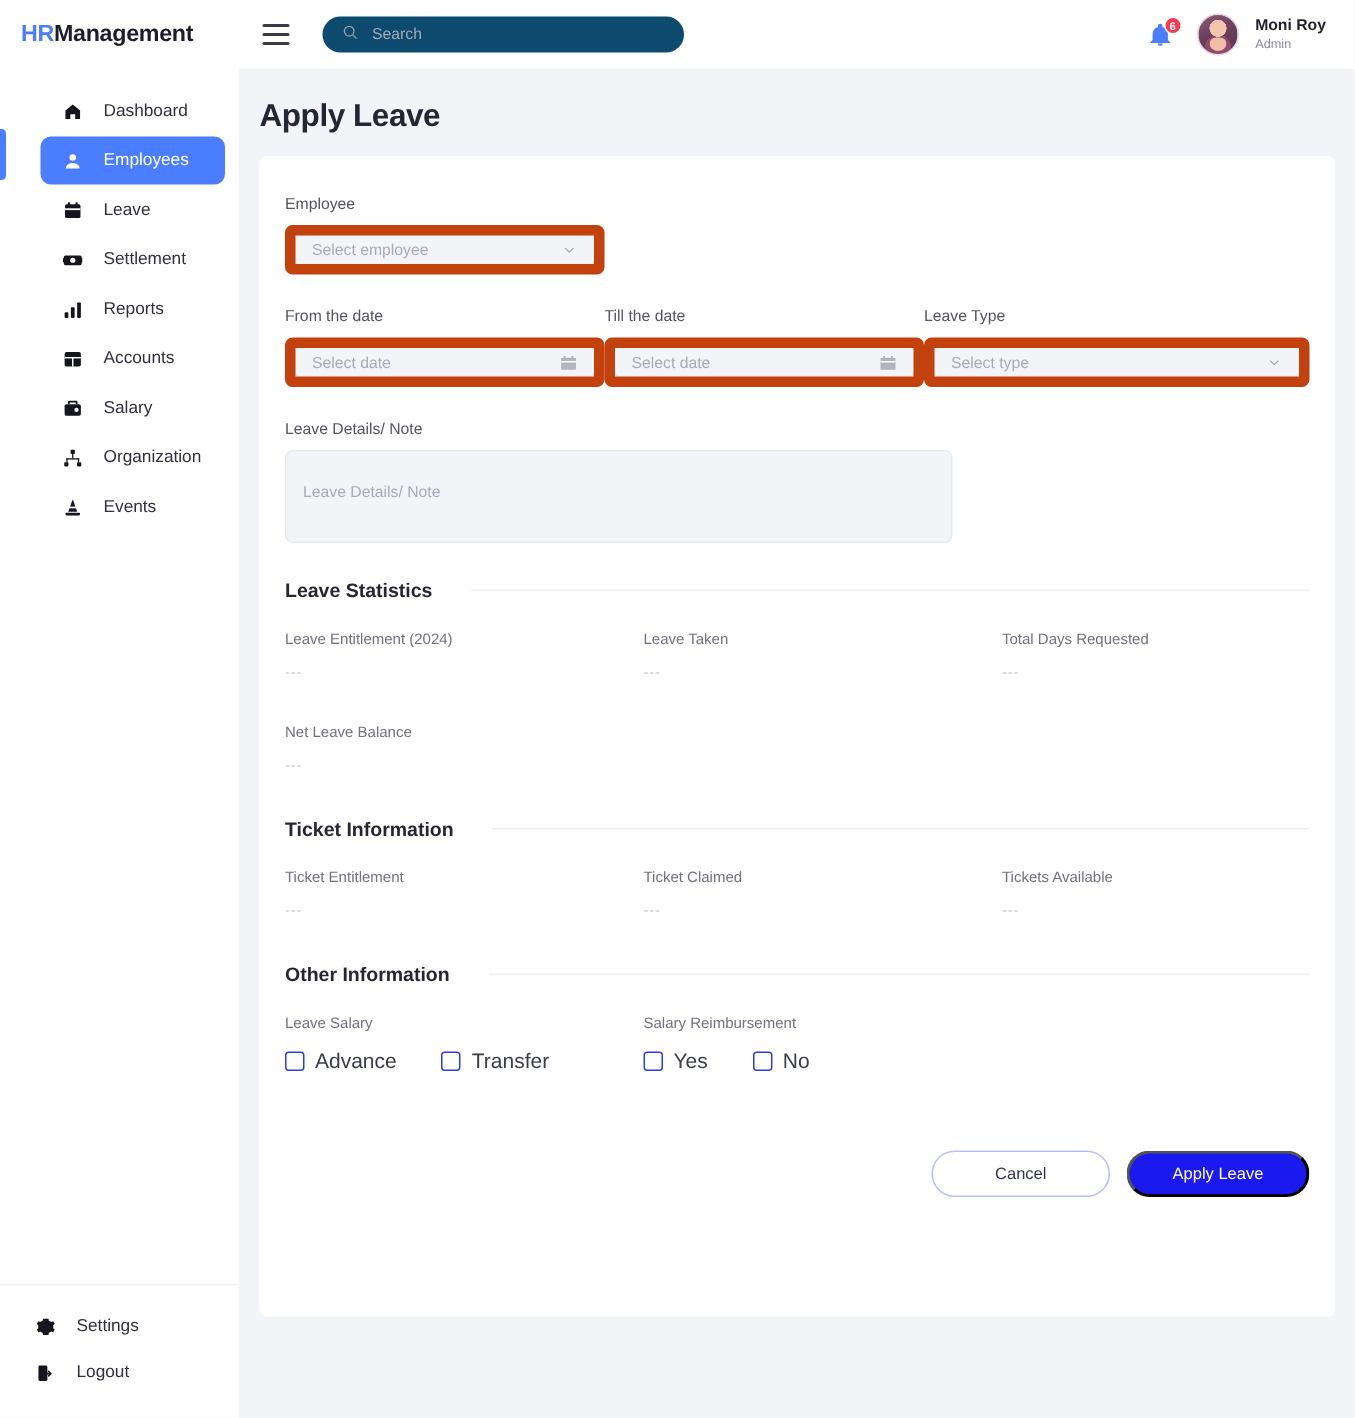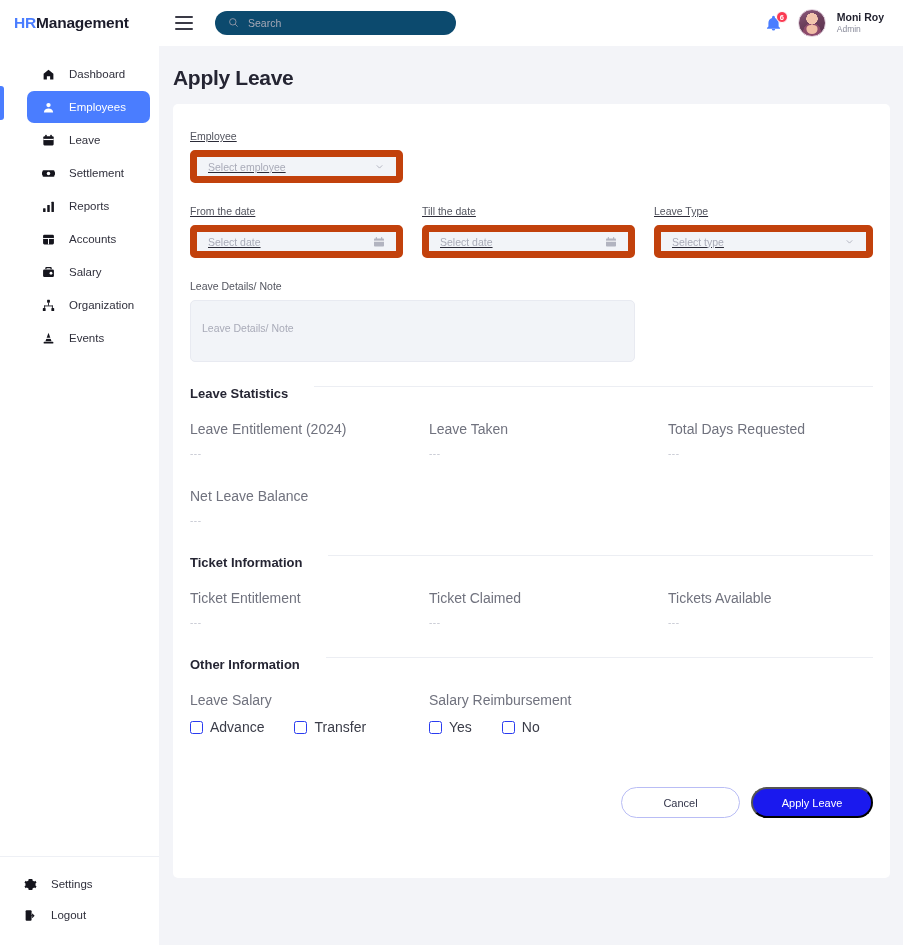--- a/index.html
+++ b/index.html
@@ -63,43 +63,43 @@
   .avatar::after{ content:""; position:absolute; left:50%; top:56%; width:11px; height:9px; transform:translateX(-50%); background:#f0bda6; border-radius:40% 40% 50% 50%; }
   .user-meta { line-height:1.25; }
   .user-name { font-size:10.5px; font-weight:700; color:#1f1f2c; }
   .user-role { font-size:8.5px; color:#8a8c9b; }
 
   .page-title { font-size:21px; font-weight:700; color:#252533; padding:20px 0 14px 14px; letter-spacing:-.3px; }
   .scroll { flex:1; overflow:hidden; padding:0 13px 0 14px; }
   .card { background:#ffffff; border-radius:5px; padding:26px 17px 24px 17px; min-height:774px; }
 
   label.fl { display:block; font-size:10.5px; color:#53555f; margin-bottom:8px; }
-  .row { display:flex; gap:19px; margin-bottom:22px;text-decoration:underline; }
+  .row { display:flex; margin-bottom:22px; }
   .col { flex:1; min-width:0; }
   .col-third { width:213px; flex:0 0 213px; }
 
   .field {
     height:33px; border:7px solid #c2410c; background:#f2f4f8; border-radius:5px;
     display:flex; align-items:center; padding:0 11px; font-size:10.5px; color:#a9abb8; cursor:pointer;
   }
   .field .fv { flex:1; }
   .chev { width:11px; height:11px; flex:0 0 11px; }
   .chev svg { width:11px; height:11px; stroke:#9fa1b0; fill:none; stroke-width:1.6; display:block; }
   .cal { width:12px; height:12px; flex:0 0 12px; }
   .cal svg { width:12px; height:12px; fill:#b2b4c0; display:block; }
   .ta {
     width:445px; height:62px; border:1px solid #e8eaf1; background:#f2f4f8; border-radius:5px;
     padding:21px 11px 0 11px; font-size:10.5px; color:#a9abb8; cursor:text;
   }
 
-  .sect { display:flex; gap:26px; margin:24px 0 20px 0; }
+  .sect { display:flex; align-items:center; gap:26px; margin:24px 0 20px 0; }
   .sect-t { font-size:13px; font-weight:700; color:#252533; white-space:nowrap; }
   .sect-l { flex:1; height:1px; background:#eceef3; }
 
-  .stat-label { font-size:14px; color:#70727e; margin-bottom:11px; }
+  .stat-label { font-size:10px; color:#70727e; margin-bottom:11px; }
   .stat-val { font-size:10px; color:#c6c8d2; letter-spacing:.5px; }
   .stat-row { display:flex; margin-bottom:29px; }
   .stat-cell { flex:1; }
   .stat-cell.w1 { flex:0 0 239px; }
   .stat-cell.w2 { flex:0 0 239px; }
 
   .cb-group { display:flex; align-items:center; gap:30px; margin-top:3px; }
   .cb { display:flex; align-items:center; gap:7px; cursor:pointer; }
   .cb .box { width:13px; height:13px; border:1.5px solid #2a3cf0; border-radius:2.5px; background:#fff; flex:0 0 13px; }
   .cb .lb { font-size:14px; color:#3a3c48; }

